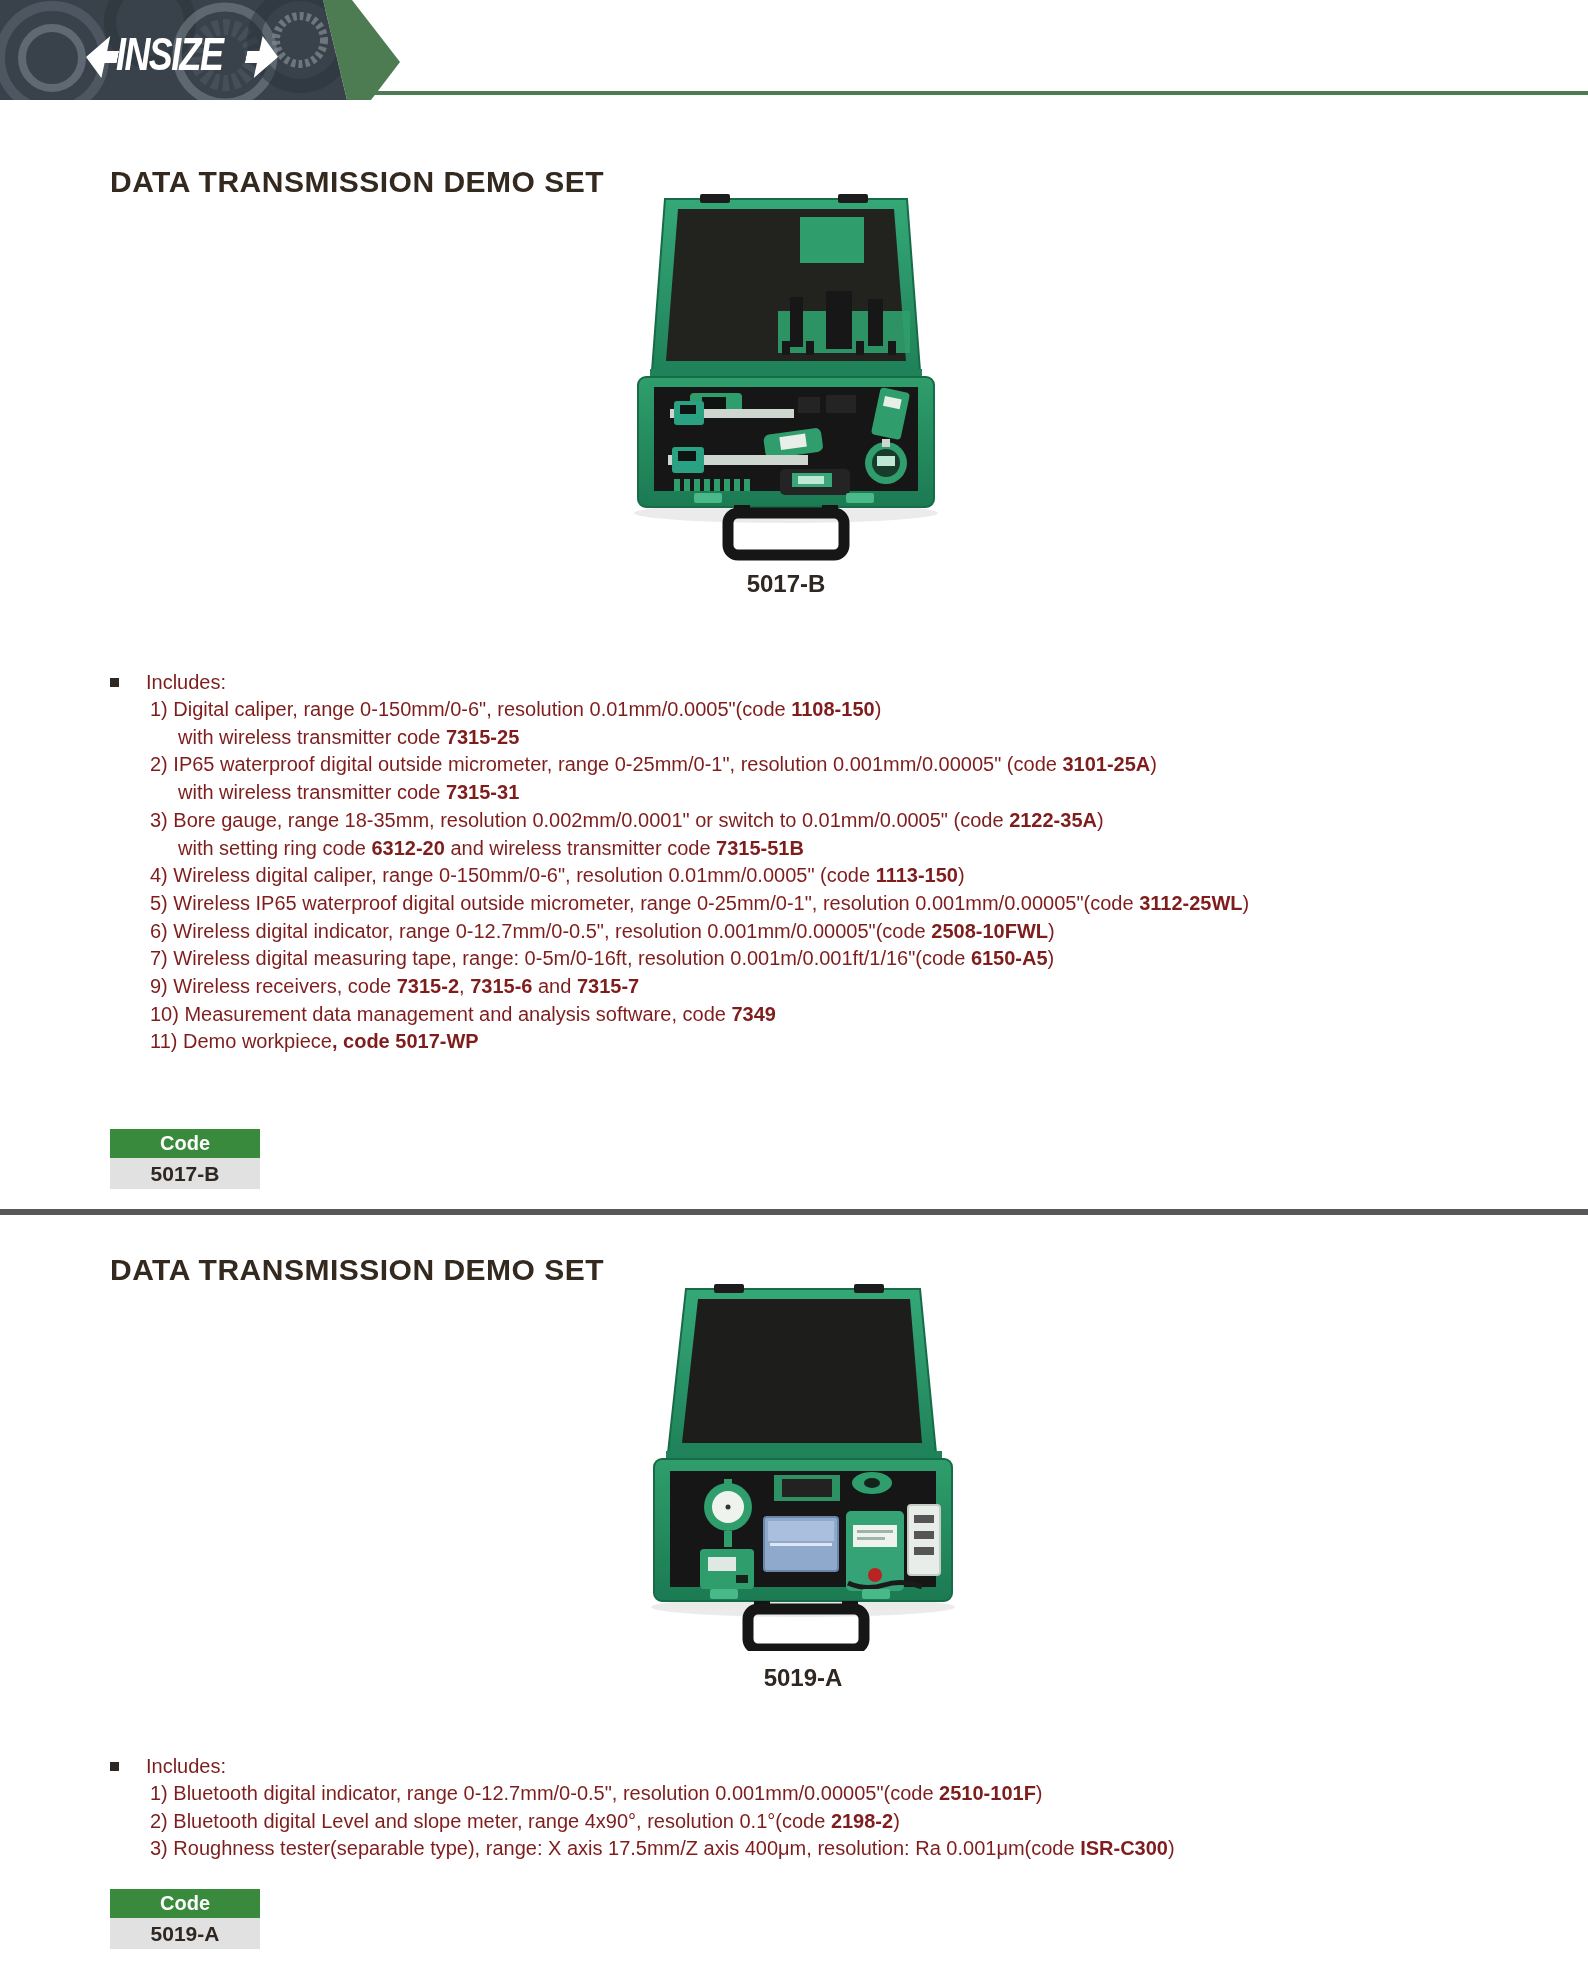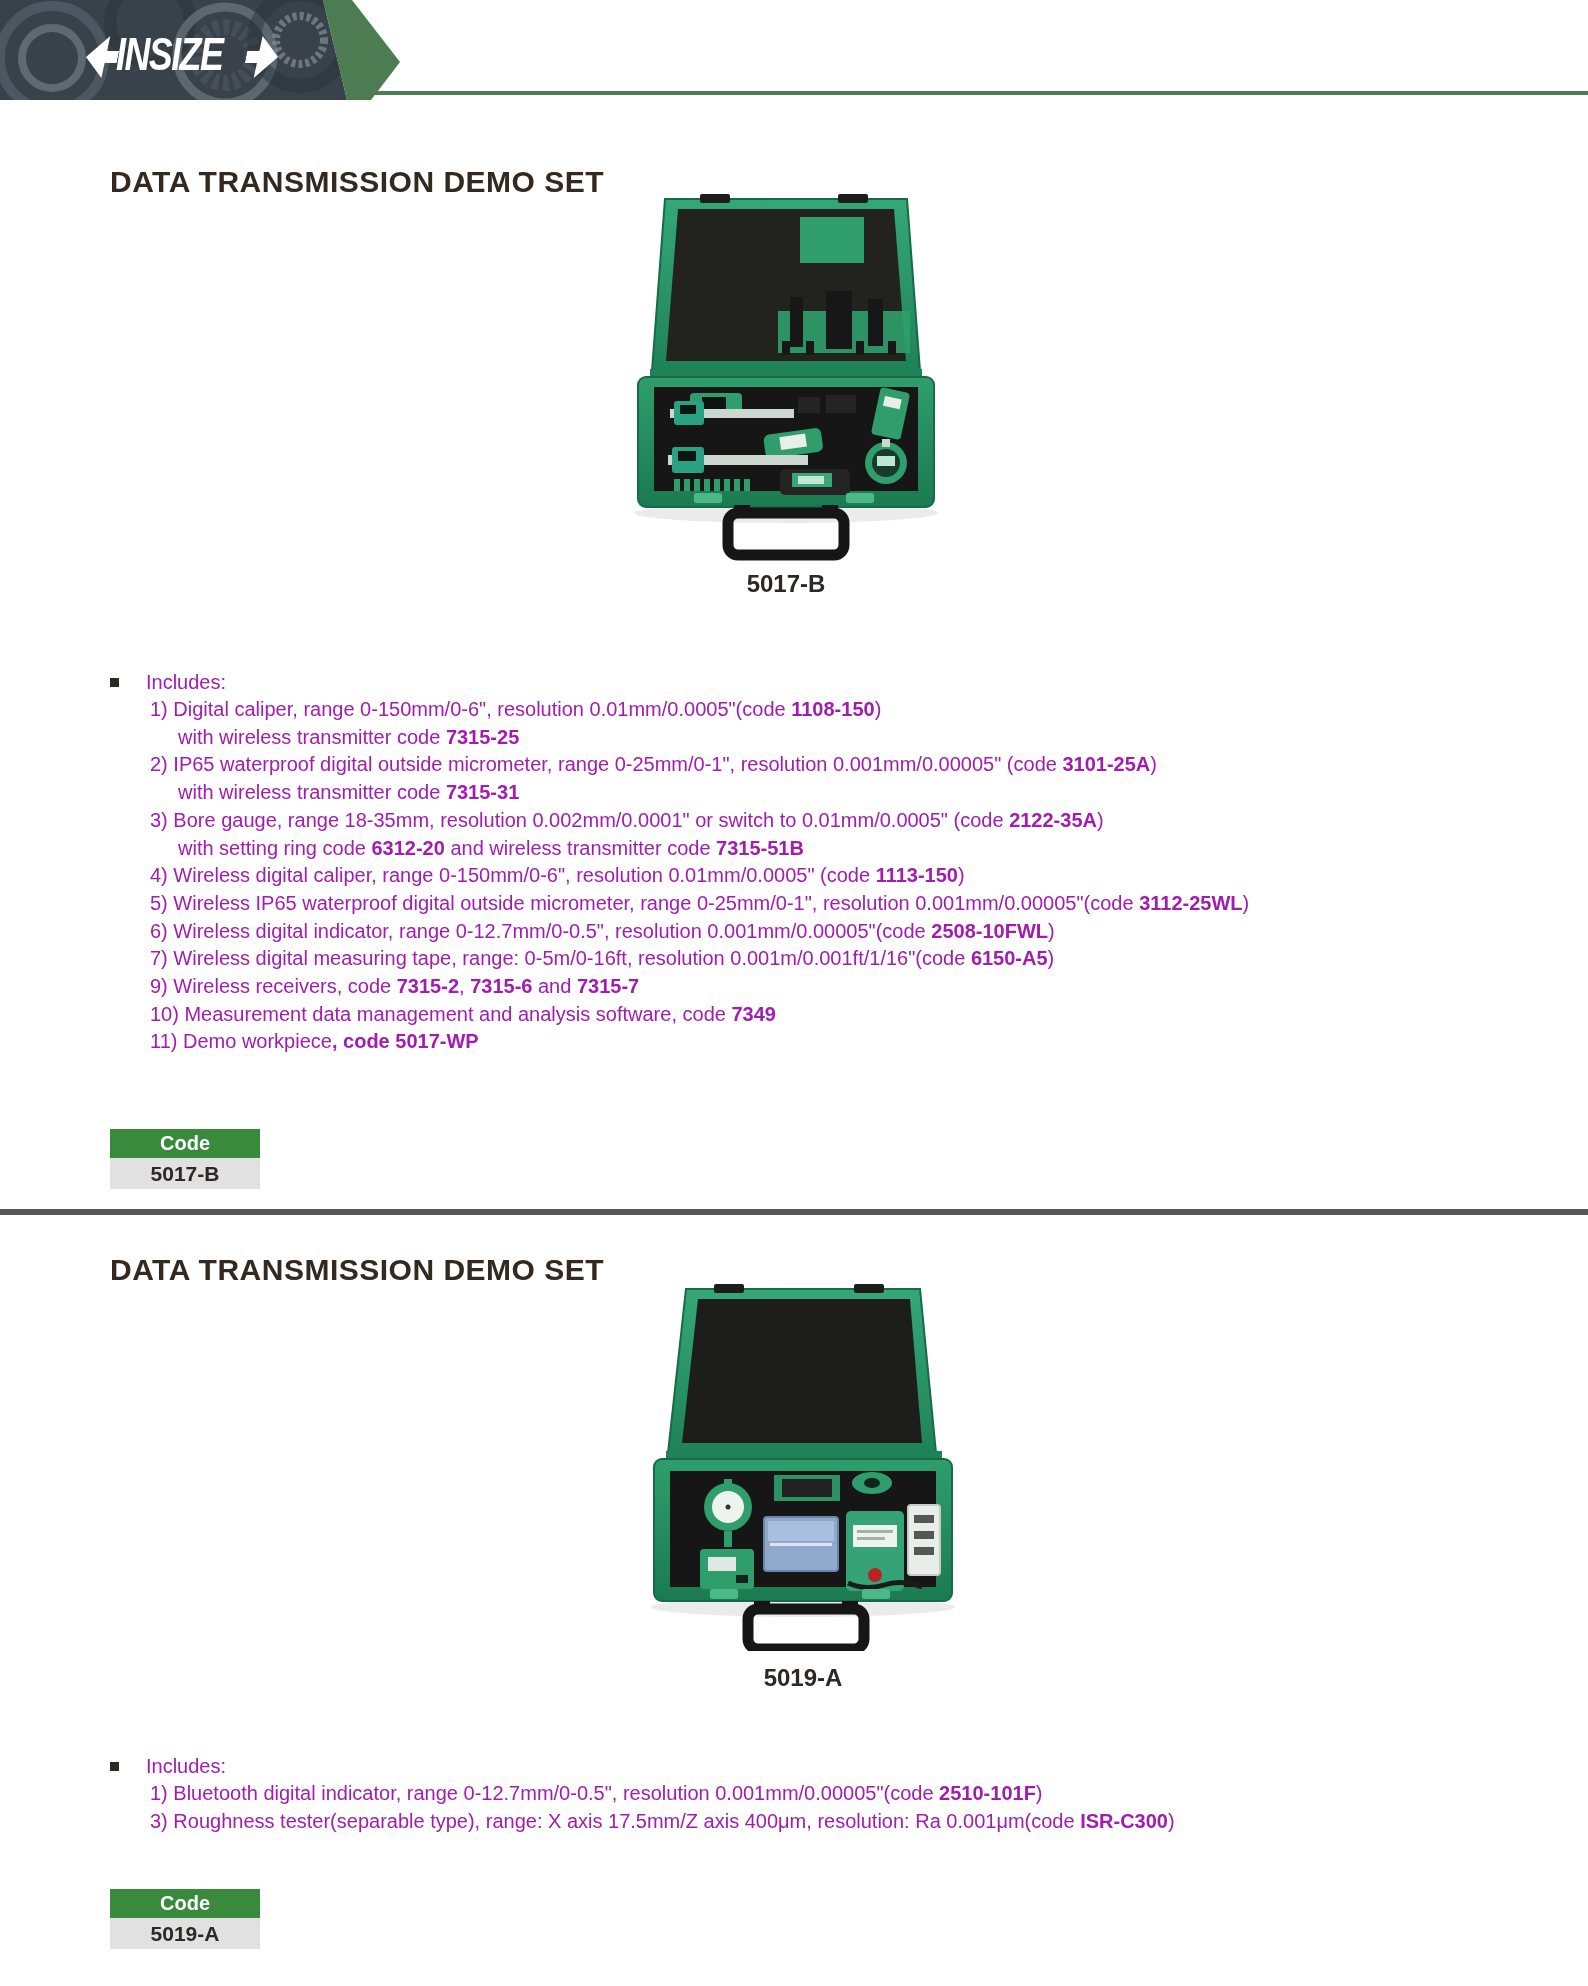--- a/index.html
+++ b/index.html
@@ -22,21 +22,21 @@
   .arr-l{left:0;clip-path:polygon(0 50%,62% 0,62% 36%,100% 36%,100% 64%,62% 64%,62% 100%);}
   .arr-r{left:160px;clip-path:polygon(100% 50%,38% 0,38% 36%,0 36%,0 64%,38% 64%,38% 100%);}
   
   .sec-title{position:absolute;left:110px;font-size:30px;font-weight:700;
     color:#33291f;letter-spacing:.5px;white-space:nowrap;margin-top:24px;}
   
   .fig{position:absolute;}
   .fig svg{display:block;}
   .fig-caption{text-align:center;font-weight:700;font-size:24px;color:#2f2721;}
   
-  .includes{position:absolute;left:110px;font-size:20px;color:#a21caf;}
+  .includes{position:absolute;left:110px;font-size:20px;color:#7f1d1d;}
   .inc-header{display:flex;align-items:center;height:28px;line-height:28px;}
   .bullet{width:9px;height:9px;background:#2f2721;margin-right:27px;flex:0 0 auto;}
   .inc-list{margin-left:40px;margin-top:0;}
   .inc-line{line-height:27.7px;white-space:nowrap;}
   .inc-line.indent{padding-left:28px;}
   .b{font-weight:700;}
   
   .code-table{position:absolute;left:110px;width:150px;text-align:center;}
   .code-head{height:29px;line-height:29px;background:#3a8a3e;color:#fff;font-weight:700;font-size:20px;}
   .code-val{height:31px;line-height:31px;background:#e1e1e1;color:#2f2721;font-weight:700;font-size:21px;}
@@ -251,20 +251,21 @@
     <div class="fig-caption" style="margin-top:13px;">5019-A</div>
   </div>
 
   <div class="includes" style="top:1752px;">
     <div class="inc-header">
       <span class="bullet"></span>
       <span>Includes:</span>
     </div>
     <div class="inc-list">
         <div class="inc-line"><span>1) Bluetooth digital indicator, range 0-12.7mm/0-0.5", resolution 0.001mm/0.00005"(code </span><span class="b">2510-101F</span><span>)</span></div>
+        <div class="inc-line"><span>2) Bluetooth digital Level and slope meter, range 4x90°, resolution 0.1°(code </span><span class="b">2198-2</span><span>)</span></div>
         <div class="inc-line"><span>3) Roughness tester(separable type), range: X axis 17.5mm/Z axis 400μm, resolution: Ra 0.001μm(code </span><span class="b">ISR-C300</span><span>)</span></div>
       </div>
   </div>
 
   <div class="code-table" style="top:1889px;">
     <div class="code-head">Code</div>
     <div class="code-val">5019-A</div>
   </div>
 
 </div>

